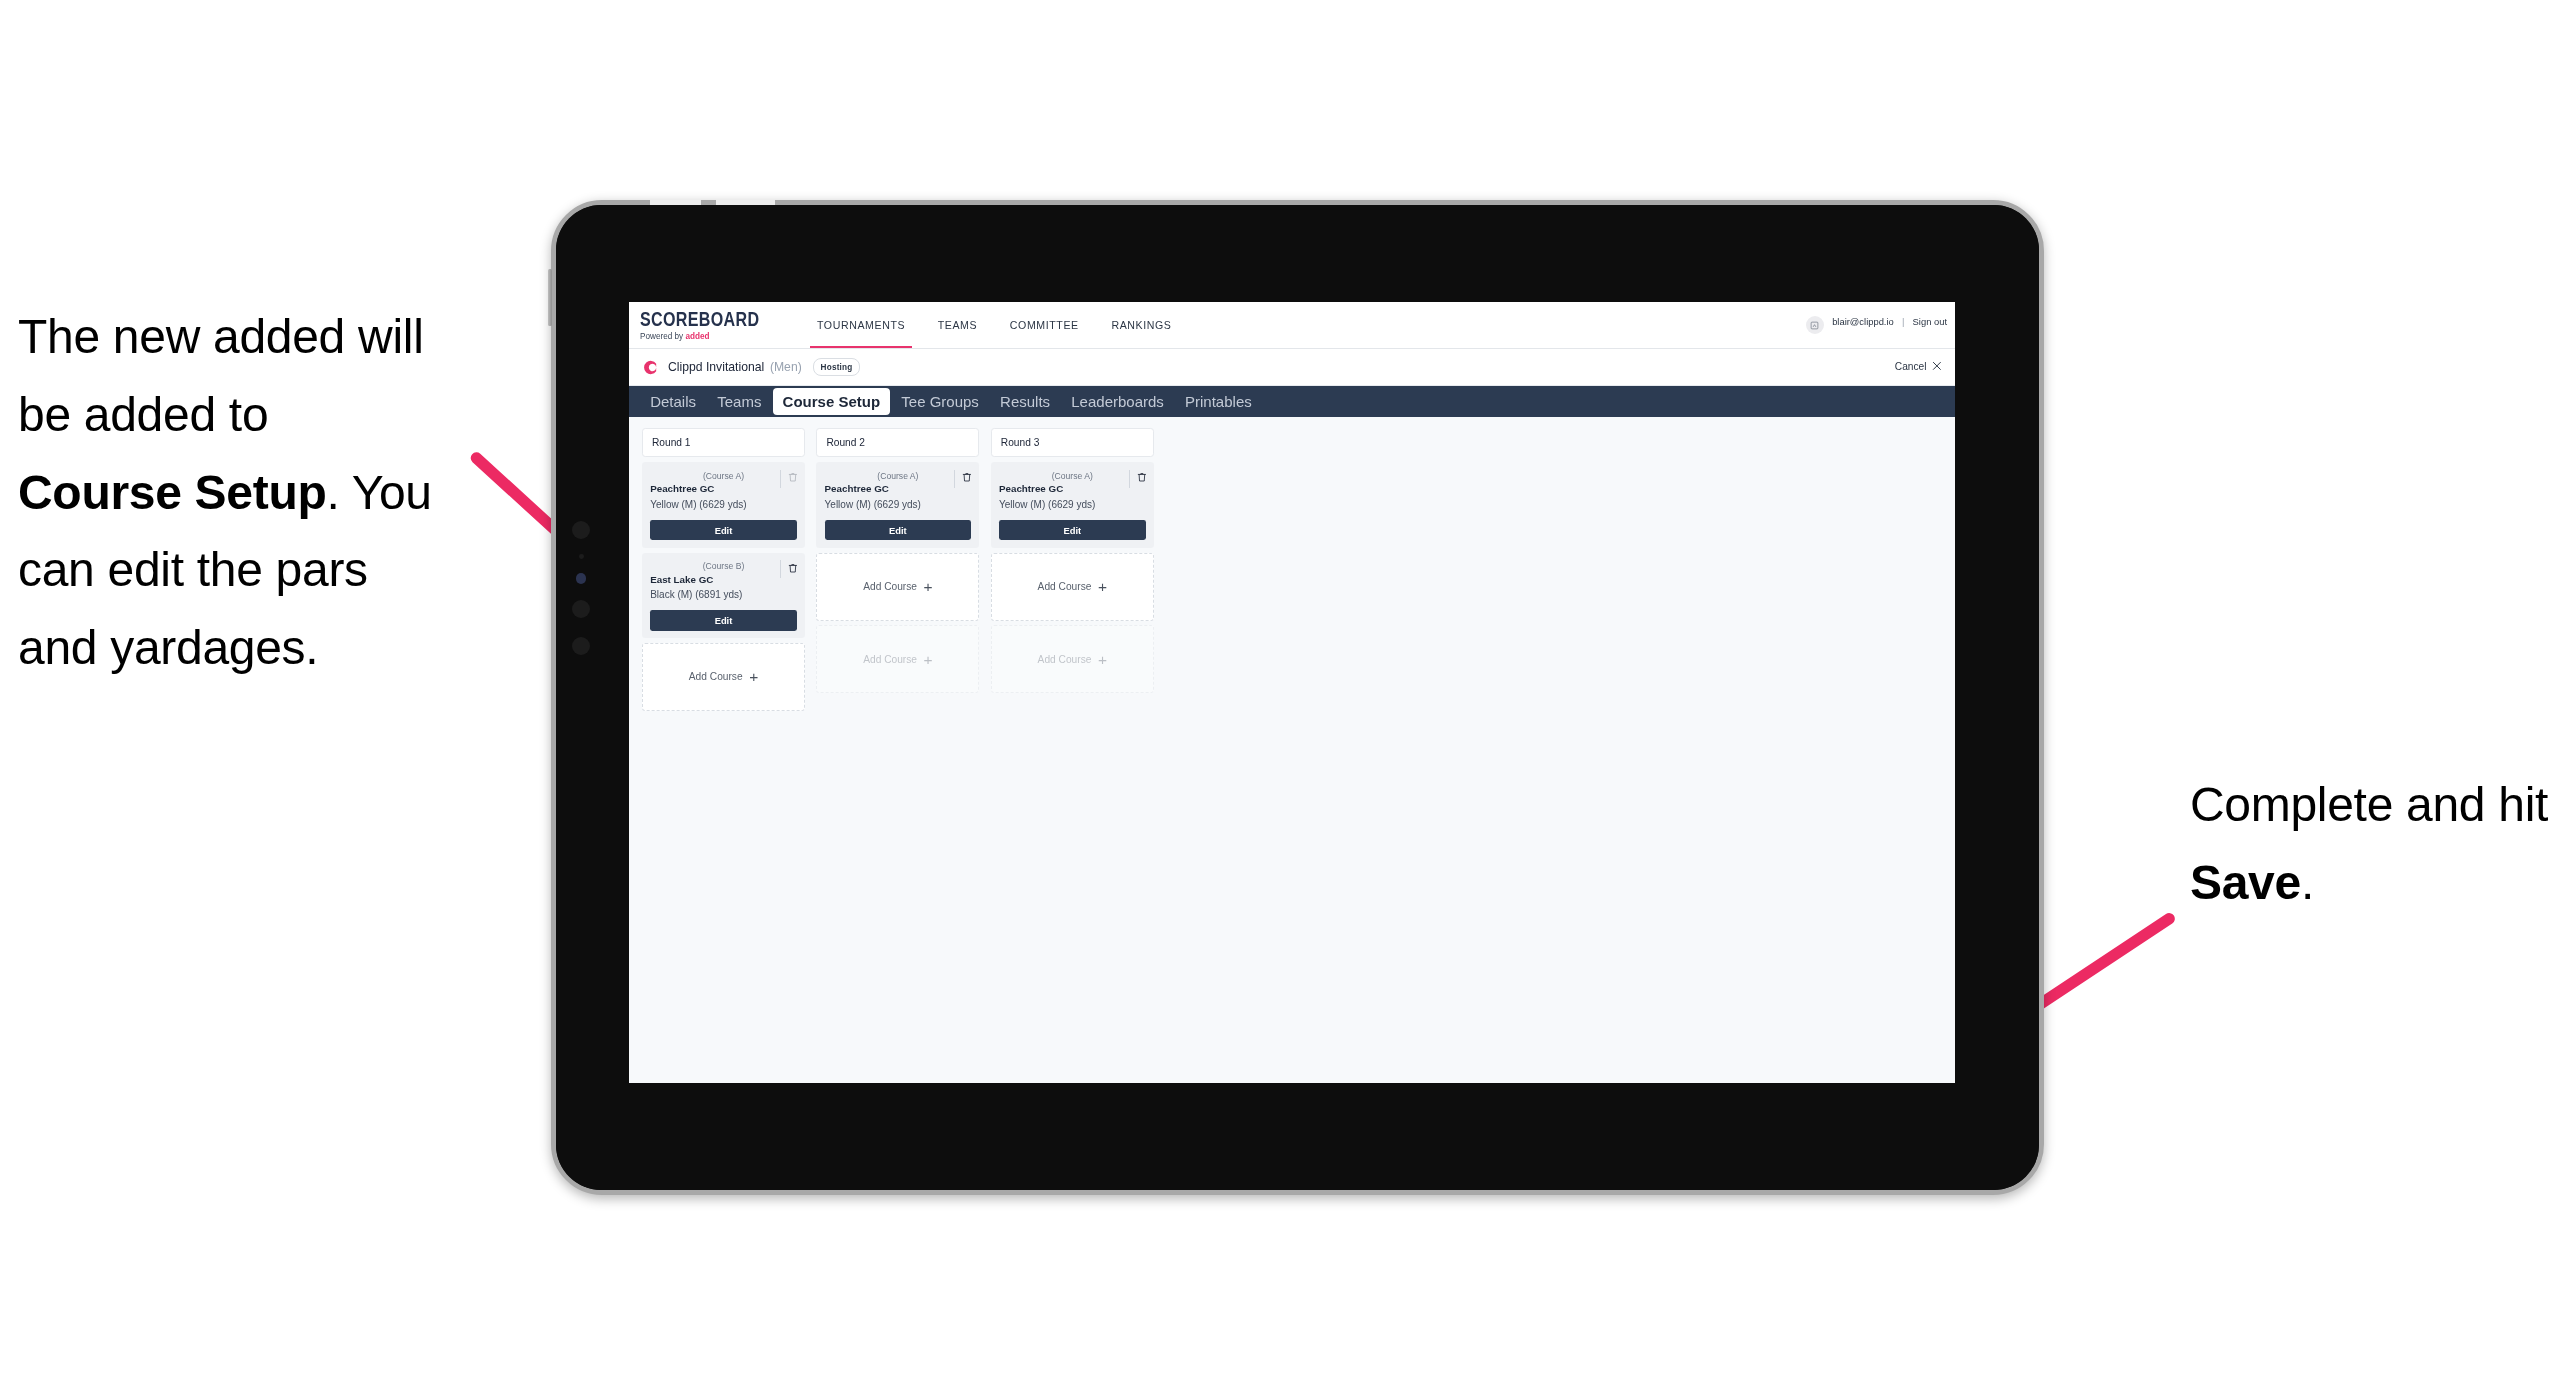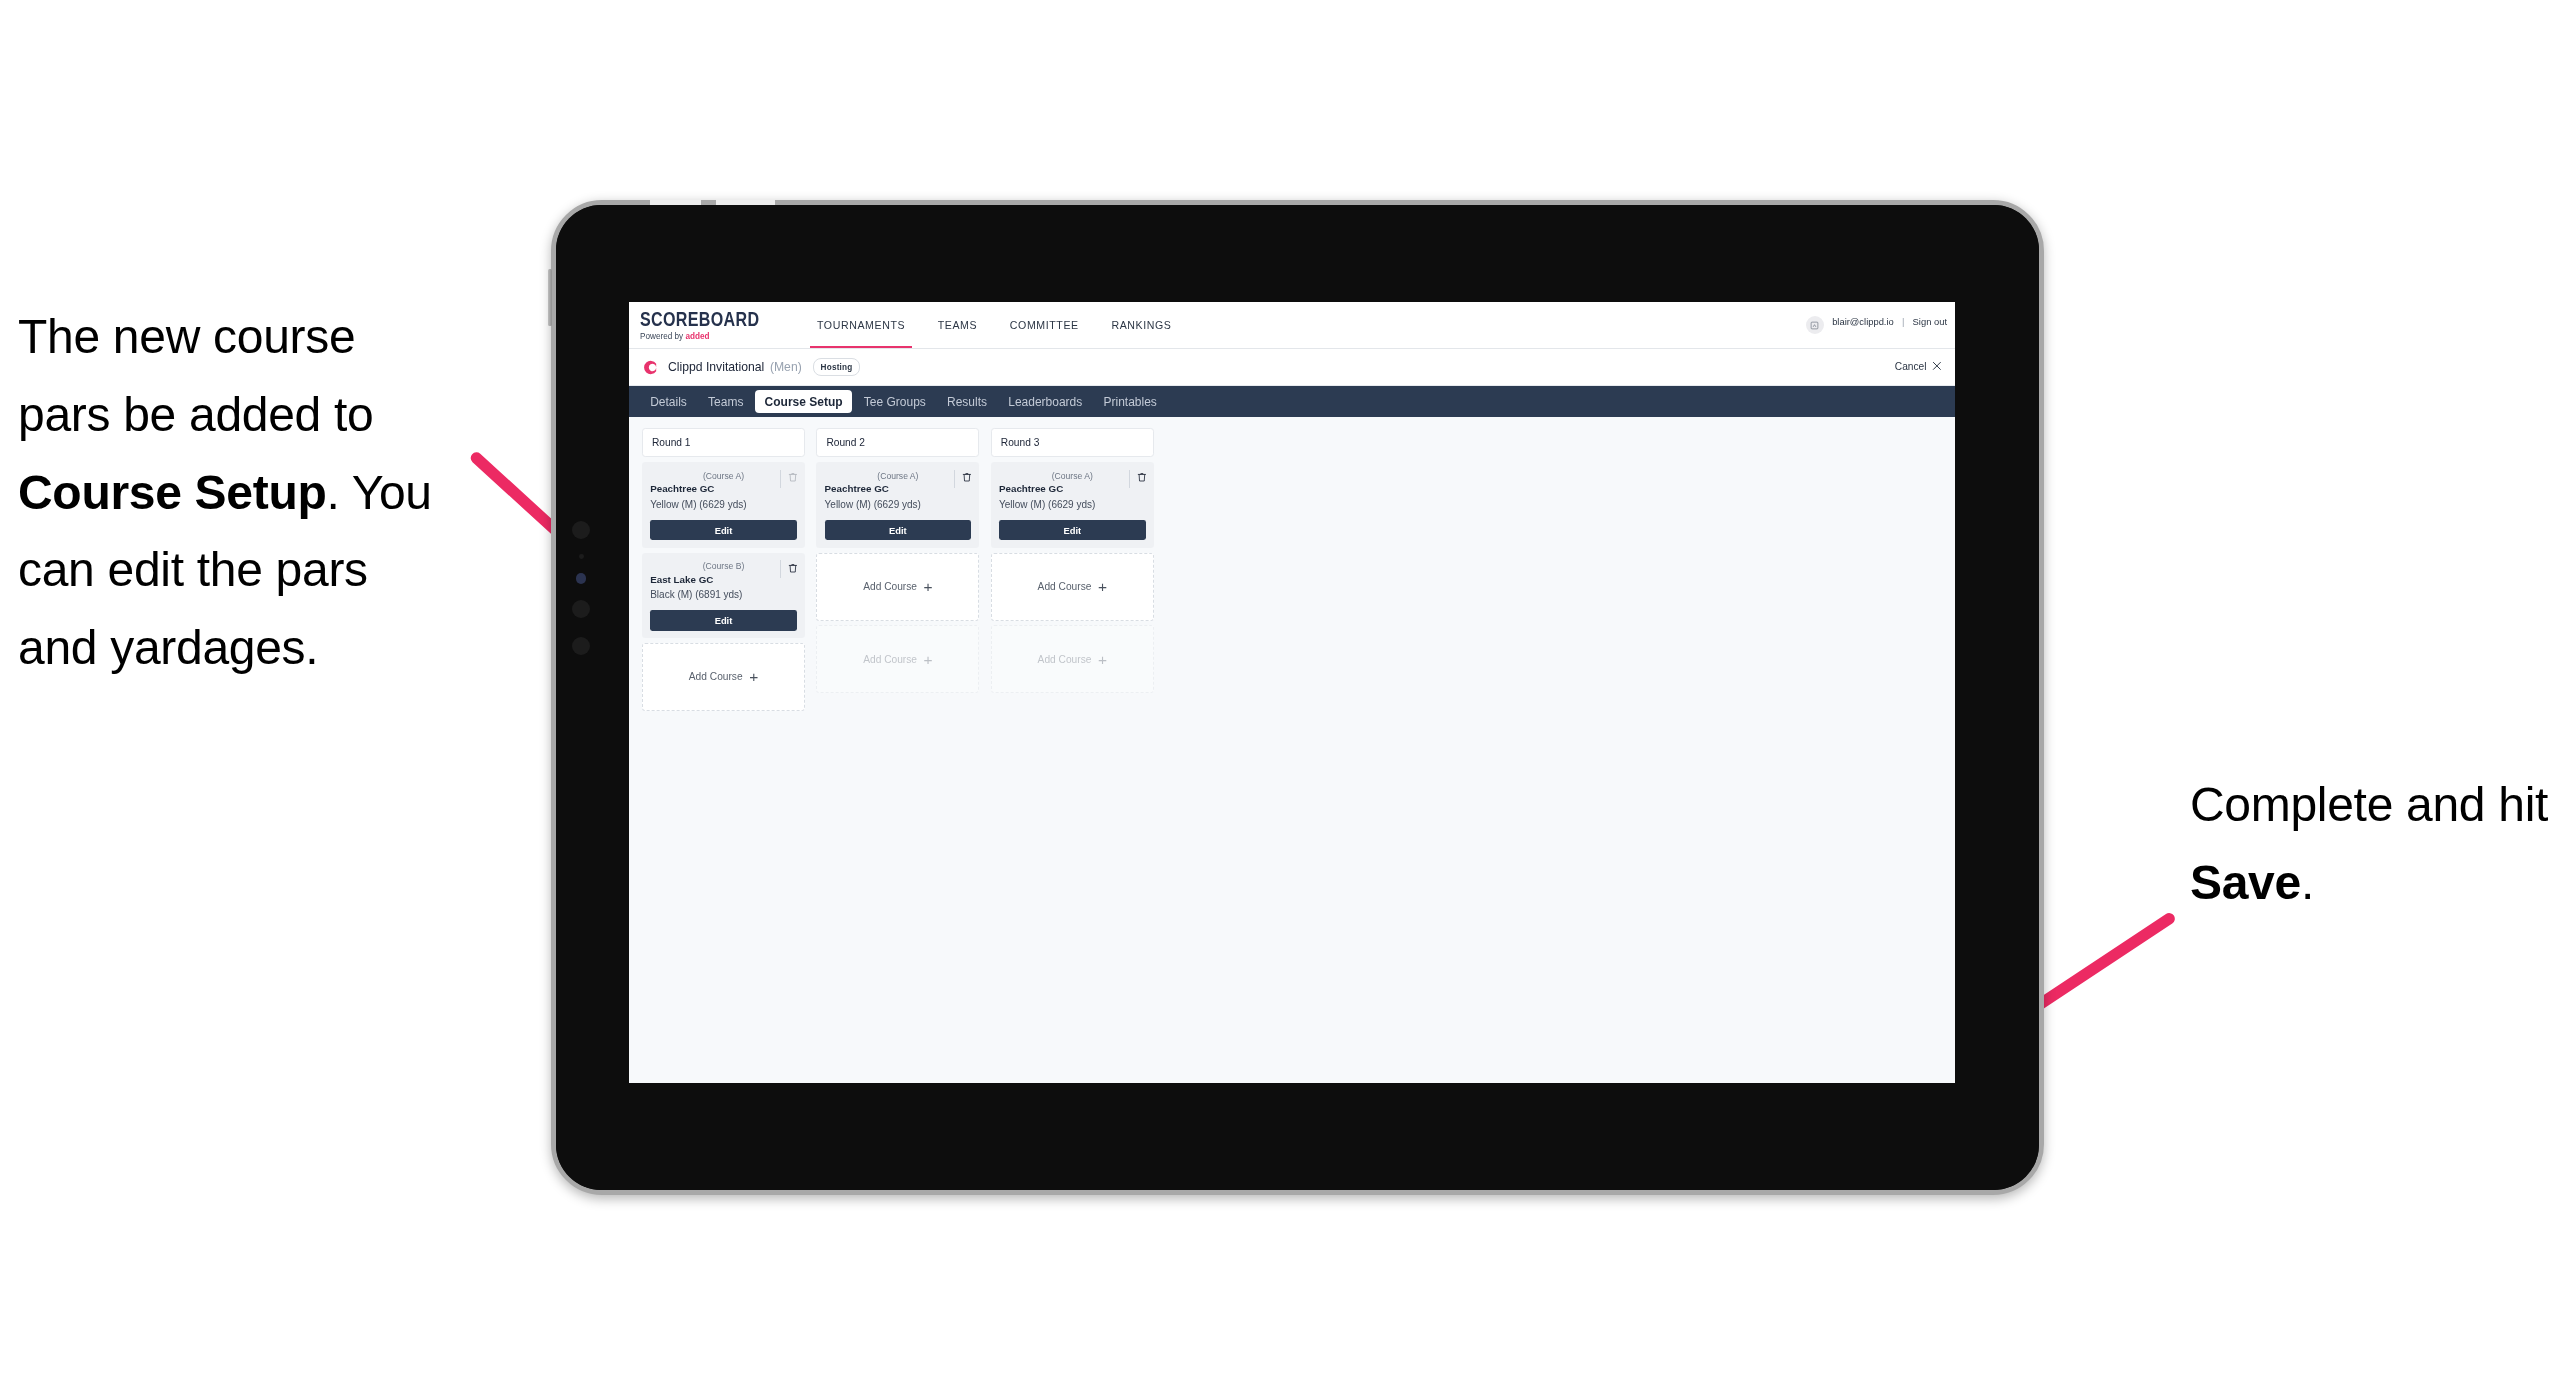--- a/index.html
+++ b/index.html
@@ -140,21 +140,21 @@
     margin-left: auto; display: flex; align-items: center; gap: 5.7px;
     font-size: 10.2px; color: #2c3645; cursor: pointer;
   }
 
   
   #tabbar {
     height: 31px; background: #2c3b52;
     display: flex; align-items: center; padding: 0 11.4px; gap: 1.6px;
   }
   .tab {
-    font-size: 12px; color: #c3cad6;
+    font-size: 15px; color: #c3cad6;
     padding: 4.9px 9.8px; border-radius: 4.1px; cursor: pointer;
     white-space: nowrap;
   }
   .tab.active { background: #ffffff; color: #1d2738; font-weight: 600; }
 
   
   #board {
     padding: 11.4px 13px; display: flex; gap: 11.4px; align-items: flex-start;
   }
   .round-col { width: 163px; flex: none; }
@@ -194,21 +194,21 @@
   .add-card .add-txt { font-size: 10.2px; color: #5a626e; }
   .add-card .plus { font-size: 15.5px; color: #4a525e; line-height: 1; font-weight: 300; }
   .add-card.faded { opacity: 0.34; }
 </style>
 </head>
 <body>
 
 <div id="stage">
 
   <div class="annot" id="annot-left">
-    <span>The new course pars be added to </span><b>Course Setup</b><span>. You can edit the pars and yardages.</span>
+    <span>The new added will be added to </span><b>Course Setup</b><span>. You can edit the pars and yardages.</span>
   </div>
 
   <div class="annot" id="annot-right">
     <span>Complete and hit </span><b>Save</b><span>.</span>
   </div>
 
   <svg class="arrow-svg" style="left:465px; top:444px; width:220px; height:204px;" viewBox="0 0 270 250">
     <line x1="14" y1="17" x2="198" y2="185" stroke="#ec2a63" stroke-width="14" stroke-linecap="round"></line>
     <polygon points="237,222 176,204 196,161" fill="#ec2a63"></polygon>
     <polygon points="237,222 183,216 192,188" fill="#ec2a63"></polygon>

